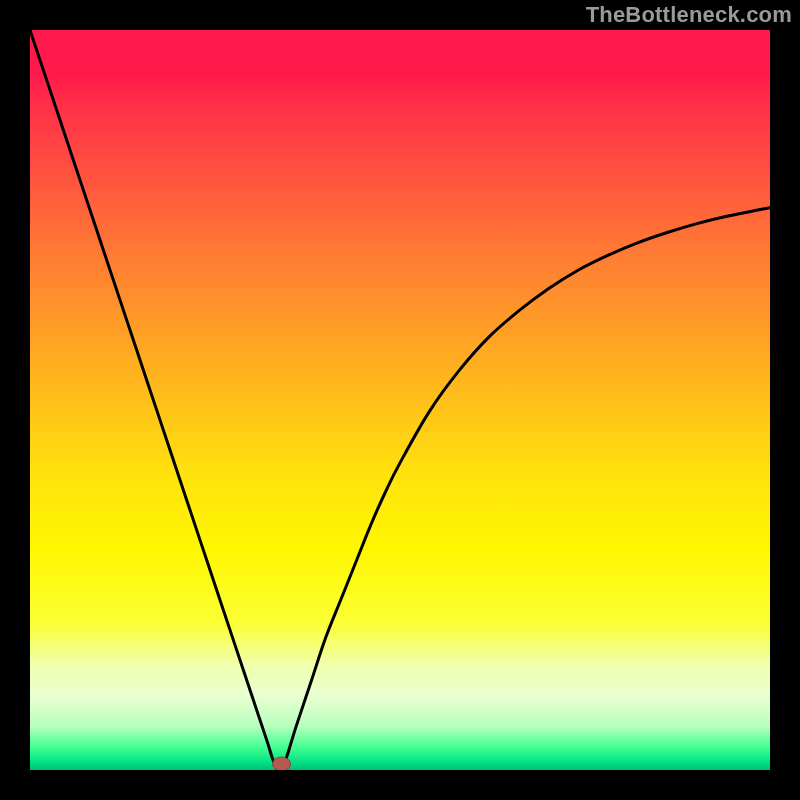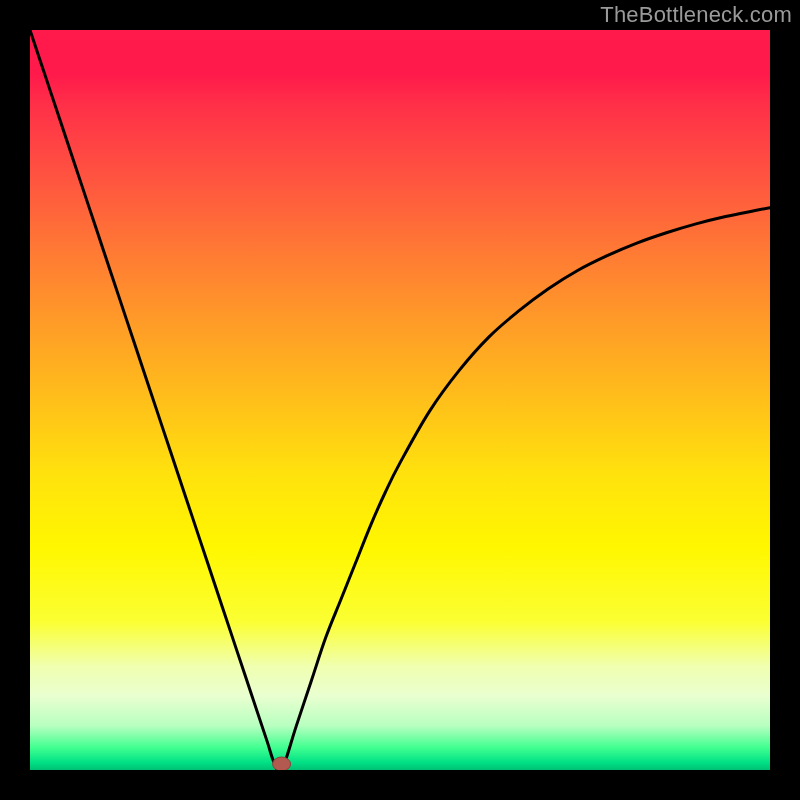--- a/index.html
+++ b/index.html
@@ -50,21 +50,21 @@
     width: 740px;
     height: 740px;
     display: block;
   }
   .watermark {
     position: absolute;
     top: 2px;
     right: 8px;
     color: #9a9a9a;
     font-size: 22px;
-    font-weight: 400;
+    font-weight: 700;
     letter-spacing: 0.2px;
     user-select: none;
   }
 </style>
 </head>
 <body>
 
 <div class="frame">
 
   <div class="plot-area">

